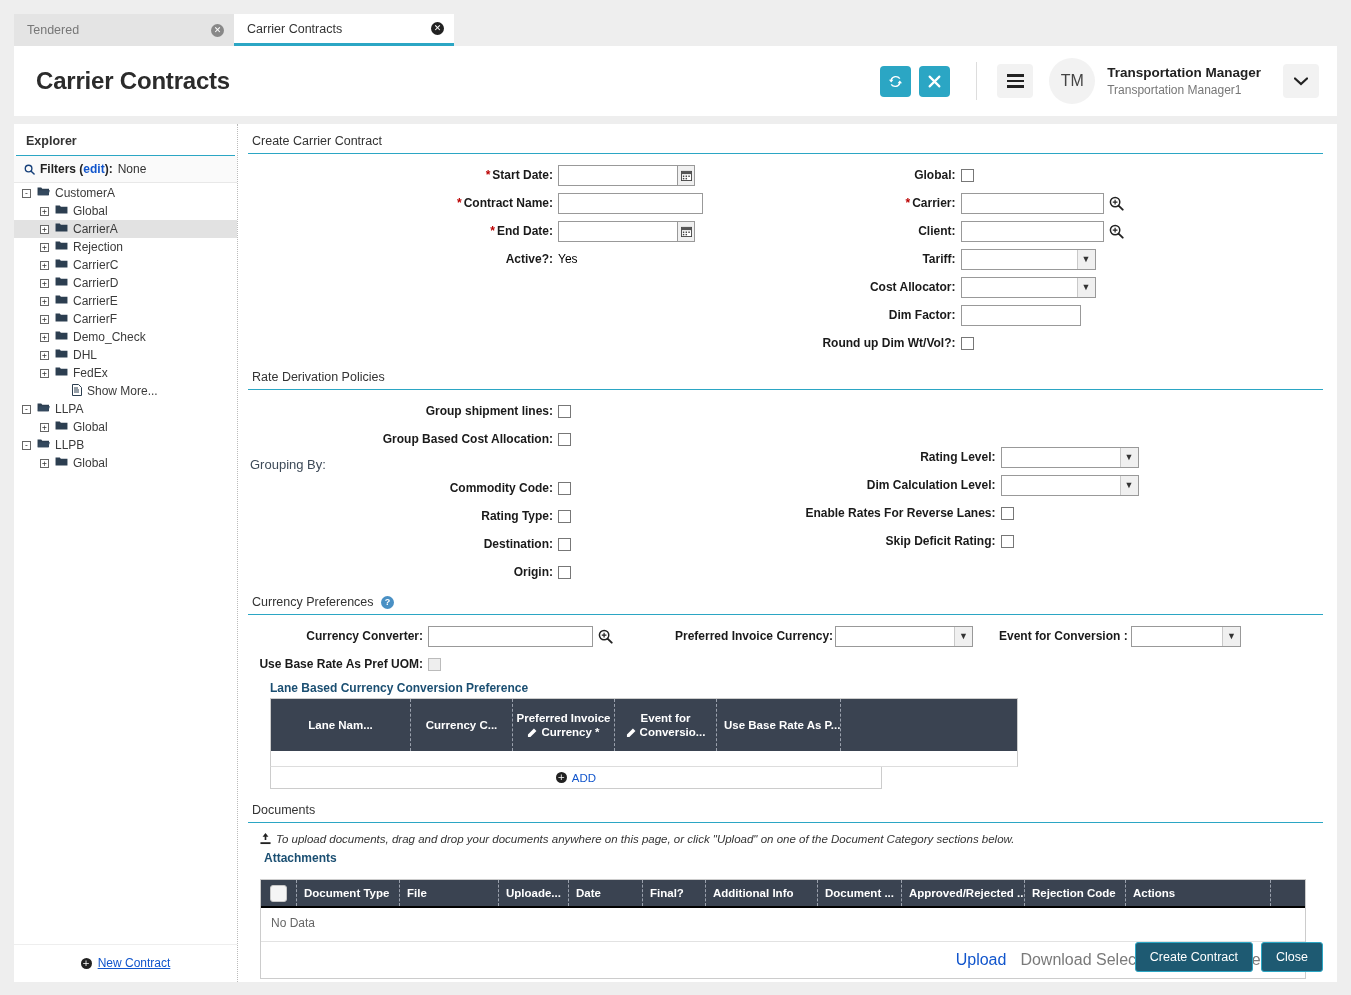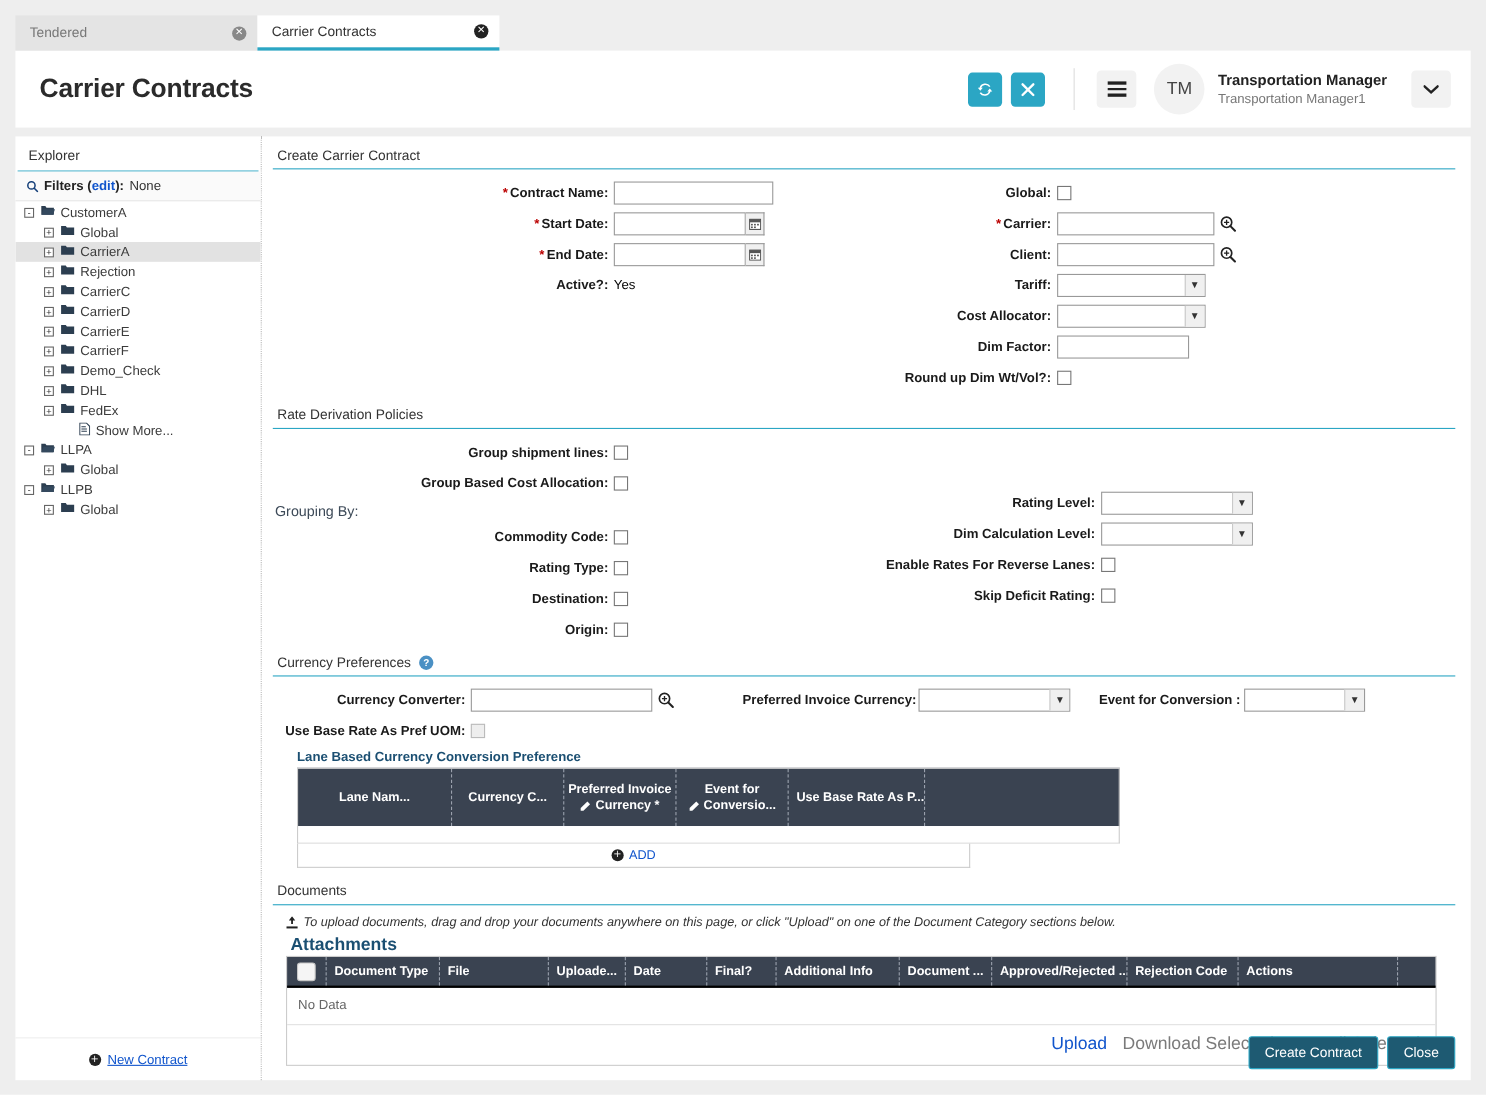--- a/index.html
+++ b/index.html
@@ -126,21 +126,21 @@
 
   
   .sidebar {
     width: 224px;
     border-right: 1px dotted #bbb;
     display: flex;
     flex-direction: column;
     padding-top: 8px;
   }
   .explorer-title {
-    font-size: 12.5px; font-weight: normal; color: #333;
+    font-size: 12.5px; font-weight: bold; color: #333;
     padding: 2px 0 7px 10px;
     border-bottom: 1px solid #2ba6c4;
     margin: 0 2px;
   }
   .filters-row {
     display: flex; align-items: center;
     gap: 5px;
     padding: 6px 0 6px 10px;
     font-size: 12px;
     background: #fafafa;
@@ -323,22 +323,22 @@
     font-family: "DejaVu Sans", sans-serif;
   }
 
   .upload-note {
     font-size: 11.5px; font-style: italic; color: #333;
     padding-left: 12px;
     display: flex; align-items: center; gap: 5px;
     margin-bottom: 6px;
   }
   .attach-title {
-    font-size: 16px; font-weight: bold; color: #1b4f72;
-    padding-left: 16px; margin-bottom: 0;
+    font-size: 12px; font-weight: bold; color: #1b4f72;
+    padding-left: 16px; margin-bottom: 14px;
   }
   .att-grid { margin-left: 12px; width: 1046px; border: 1px solid #ccc; }
   .att-head .c { height: 26px; }
   .hdr-cb {
     width: 17px; height: 17px;
     border: 1px solid #c7c7c7;
     border-radius: 3px;
     background: #f5f5f5;
     cursor: pointer;
   }
@@ -560,39 +560,39 @@
     </div>
   </div>
 
   <div class="main">
 
     <div class="section-head">Create Carrier Contract</div>
 
     <div class="cols">
       <div class="col">
         <div class="frow">
-          <div class="flabel lw-a"><span class="req">*</span><span>Contract Name:</span></div>
-          <input class="ti w145" value="" style="">
-        </div>
-        <div class="frow">
           <div class="flabel lw-a"><span class="req">*</span><span>Start Date:</span></div>
           <input class="ti w120" value="" style="">
           <div class="cal-btn">
             <svg width="11" height="11" viewBox="0 0 12 12">
               <rect x="0.5" y="1.5" width="11" height="10" fill="#fff" stroke="#444"></rect>
               <rect x="0.5" y="1.5" width="11" height="3" fill="#555"></rect>
               <rect x="2" y="6" width="1.6" height="1.6" fill="#444"></rect>
                 <rect x="5" y="6" width="1.6" height="1.6" fill="#444"></rect>
                 <rect x="8" y="6" width="1.6" height="1.6" fill="#444"></rect>
               <rect x="2" y="8.6" width="1.6" height="1.6" fill="#444"></rect>
                 <rect x="5" y="8.6" width="1.6" height="1.6" fill="#444"></rect>
             </svg>
           </div>
         </div>
         <div class="frow">
+          <div class="flabel lw-a"><span class="req">*</span><span>Contract Name:</span></div>
+          <input class="ti w145" value="" style="">
+        </div>
+        <div class="frow">
           <div class="flabel lw-a"><span class="req">*</span><span>End Date:</span></div>
           <input class="ti w120" value="" style="">
           <div class="cal-btn">
             <svg width="11" height="11" viewBox="0 0 12 12">
               <rect x="0.5" y="1.5" width="11" height="10" fill="#fff" stroke="#444"></rect>
               <rect x="0.5" y="1.5" width="11" height="3" fill="#555"></rect>
               <rect x="2" y="6" width="1.6" height="1.6" fill="#444"></rect>
                 <rect x="5" y="6" width="1.6" height="1.6" fill="#444"></rect>
                 <rect x="8" y="6" width="1.6" height="1.6" fill="#444"></rect>
               <rect x="2" y="8.6" width="1.6" height="1.6" fill="#444"></rect>

